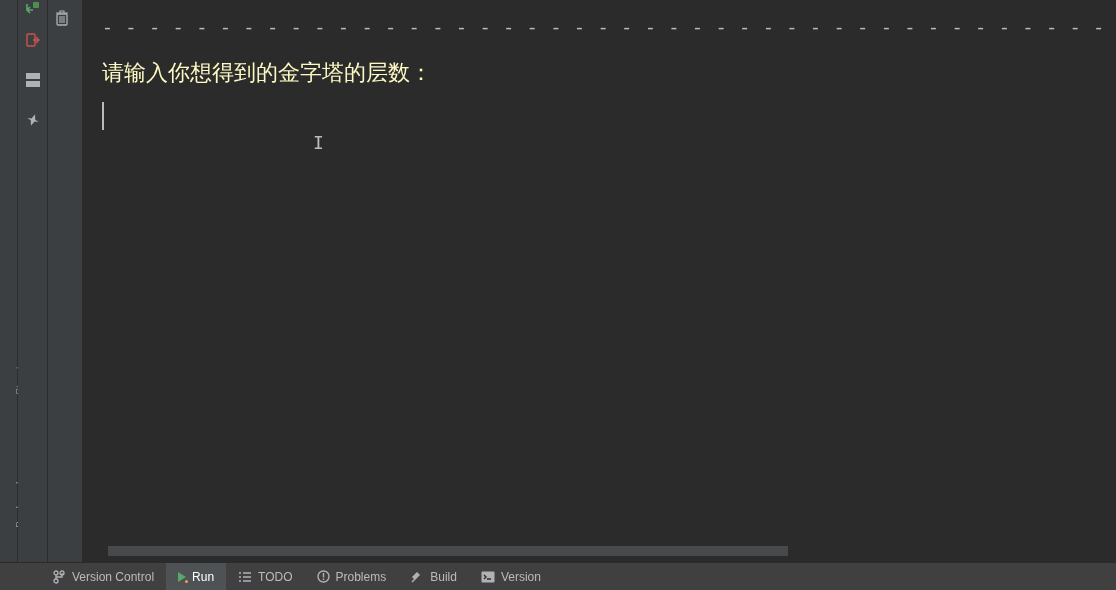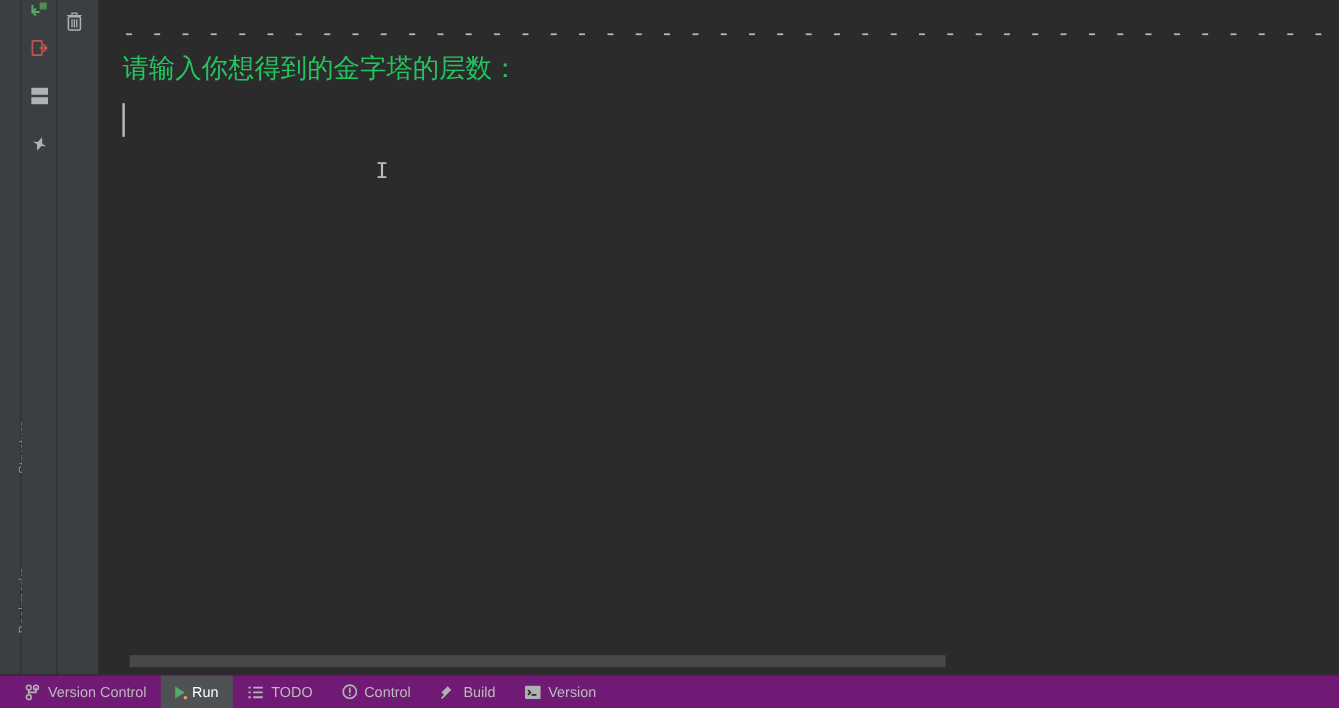--- a/index.html
+++ b/index.html
@@ -91,22 +91,23 @@
       overflow: hidden;
     }
     .console-line1 {
       letter-spacing: 1px;
       font-size: 18px;
       line-height: 26px;
       white-space: pre;
       color: #bbbbbb;
     }
     .console-line2 {
+      margin-top: 16px;
       font-size: 22px;
-      color: #22c55e;
+      color: #fef9c3;
       font-family: "Microsoft YaHei", "SimSun", sans-serif;
     }
     .console-cursor {
       display:inline-block;
       width: 2px;
       height: 28px;
       background: #bbbbbb;
       margin-top: 14px;
       vertical-align: top;
     }
@@ -130,25 +131,25 @@
       border-radius: 0;
     }
 
     
     .bottom-bar {
       position: absolute;
       left: 0;
       bottom: 0;
       width: 1116px;
       height: 28px;
-      background: #701a75;
+      background: #404040;
       border-top: 1px solid #2b2b2b;
       display: flex;
       align-items: center;
-      padding-left: 8px;
+      padding-left: 40px;
       font-size: 12px;
       color: #bbbbbb;
     }
     .bottom-item {
       display: flex;
       align-items: center;
       padding: 0 12px;
       height: 28px;
       cursor: default;
     }
@@ -247,21 +248,21 @@
         <path d="M1 2 L3 2 M5 2 L13 2 M1 6 L3 6 M5 6 L13 6 M1 10 L3 10 M5 10 L13 10" stroke="#AFB1B3" stroke-width="1.6"></path>
       </svg>
     <span>TODO</span>
   </div>
   <div class="bottom-item">
     <svg class="bi-icon" width="13" height="13" viewBox="0 0 13 13">
         <circle cx="6.5" cy="6.5" r="5.5" fill="none" stroke="#AFB1B3" stroke-width="1.4"></circle>
         <rect x="5.8" y="3" width="1.4" height="4.5" fill="#AFB1B3"></rect>
         <rect x="5.8" y="8.5" width="1.4" height="1.5" fill="#AFB1B3"></rect>
       </svg>
-    <span>Control</span>
+    <span>Problems</span>
   </div>
   <div class="bottom-item">
     <svg class="bi-icon" width="14" height="14" viewBox="0 0 14 14">
         <path d="M3 7 L7 3 L9 5 L5 9 Z M5 9 L2 12" stroke="#AFB1B3" stroke-width="1.5" fill="#AFB1B3"></path>
       </svg>
     <span>Build</span>
   </div>
   <div class="bottom-item">
     <svg class="bi-icon" width="14" height="12" viewBox="0 0 14 12">
         <rect x="0.5" y="0.5" width="13" height="11" rx="1" fill="#AFB1B3"></rect>

